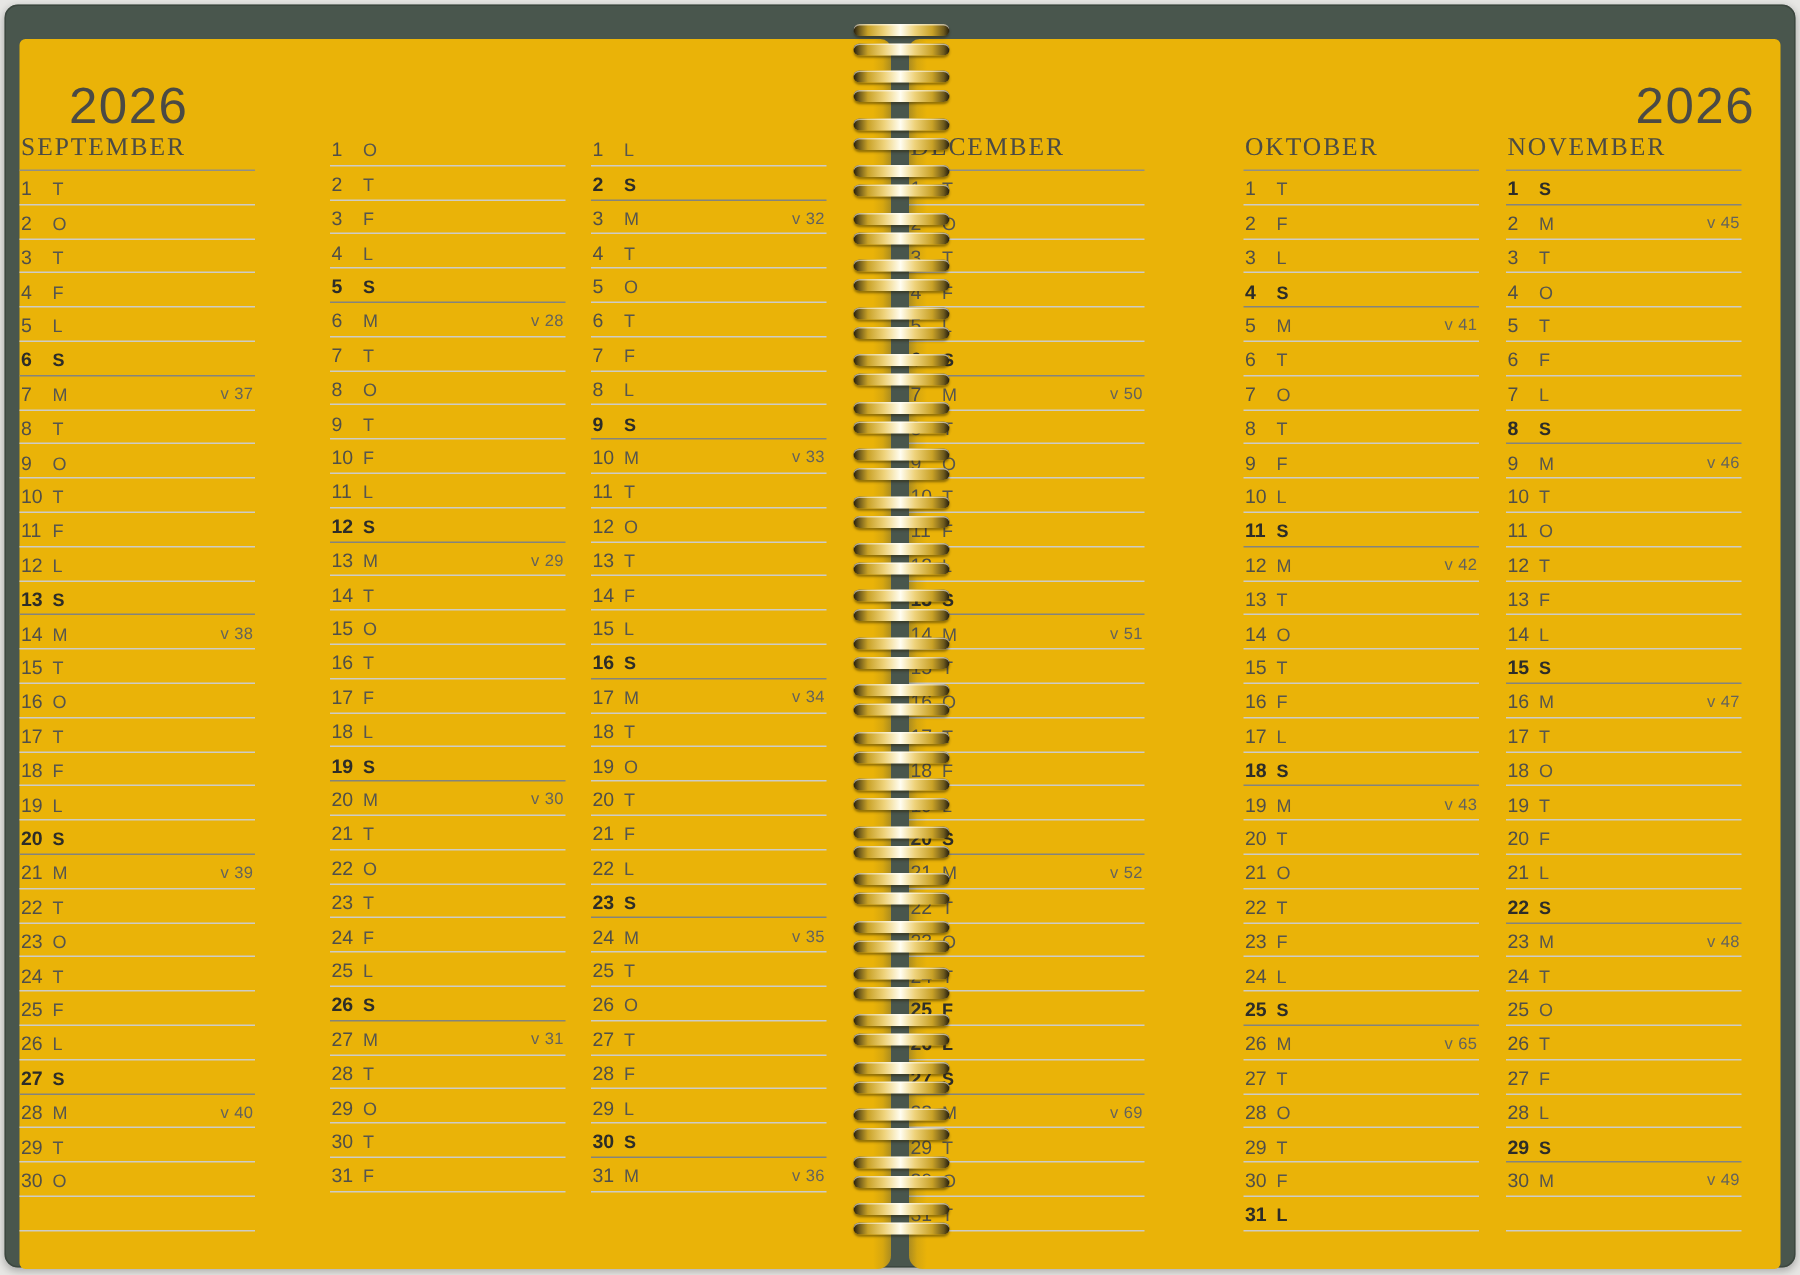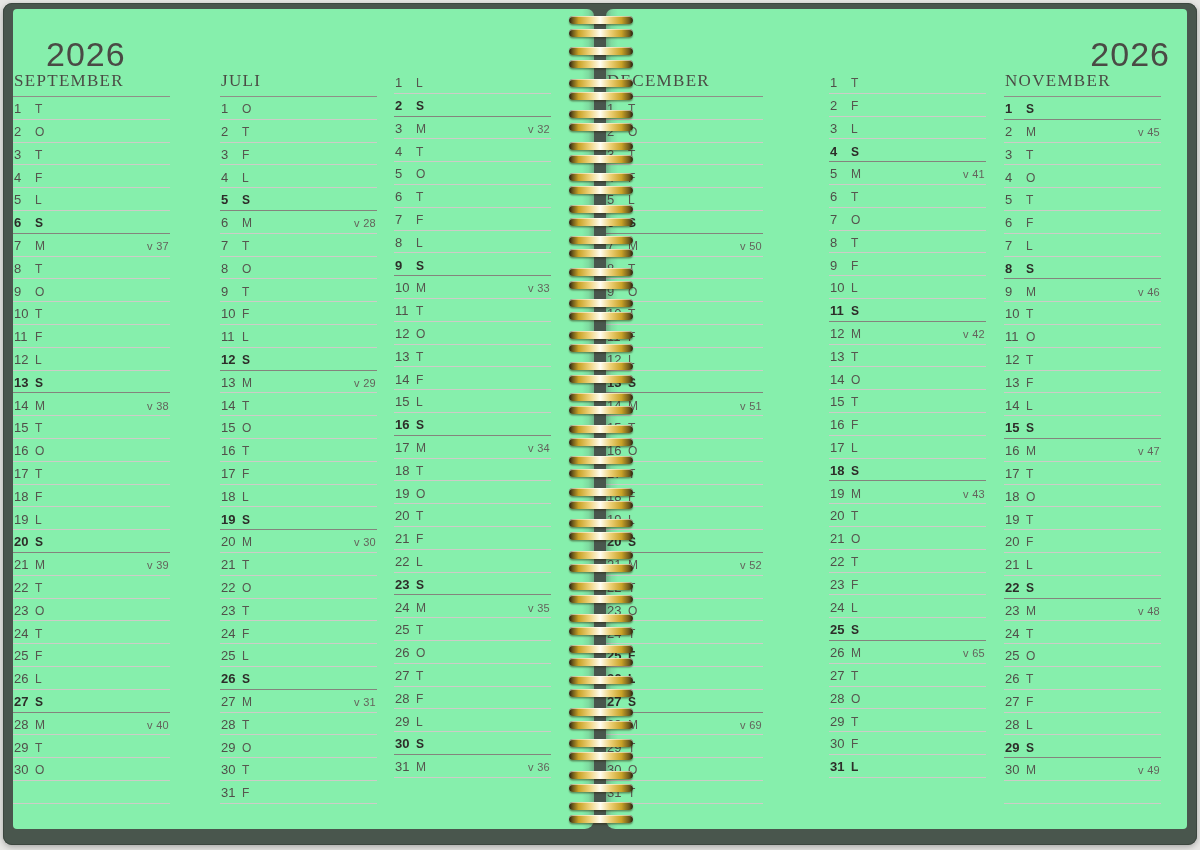--- a/index.html
+++ b/index.html
@@ -3,21 +3,21 @@
 <meta charset="utf-8">
 <style>
   html,body{margin:0;padding:0;background:#e7e7e4;}
   #stage{position:relative;width:1200px;height:850px;overflow:hidden;
          font-family:"Liberation Sans","DejaVu Sans",sans-serif;}
   
   .cover{position:absolute;left:3px;top:3px;right:3px;bottom:5px;
          background:#49564d;border-radius:9px;
          box-shadow:0 2px 6px rgba(0,0,0,.28), inset 0 0 0 1px #3c473f;}
   
-  .page{position:absolute;top:9px;height:820px;width:581px;background:#86efac;}
+  .page{position:absolute;top:26px;height:820px;width:581px;background:#eab308;}
   .page-left{left:13px;border-radius:4px 7px 9px 4px;}
   .page-right{left:606px;border-radius:7px 4px 4px 9px;}
   .page-left::after{content:"";position:absolute;top:0;bottom:0;right:0;width:12px;
          border-radius:inherit;
          background:linear-gradient(90deg,rgba(70,78,72,0) 0%,rgba(70,78,72,.12) 55%,rgba(70,78,72,.38) 100%);}
   .page-right::after{content:"";position:absolute;top:0;bottom:0;left:0;width:12px;
          border-radius:inherit;
          background:linear-gradient(270deg,rgba(70,78,72,0) 0%,rgba(70,78,72,.12) 55%,rgba(70,78,72,.38) 100%);}
   
   .year{position:absolute;top:26px;font-size:34px;letter-spacing:1px;color:#4a4a45;}
@@ -53,21 +53,20 @@
 </style>
 </head>
 <body>
 
 <div id="stage">
   <div class="cover"></div>
 
   <div class="page page-left">
     <div class="year year-left">2026</div>
     <div class="col">
-      <div class="mtitle">JULI</div>
       <div>
           <div class="row">
             <span class="d">1</span>
             <span class="w">O</span>
           </div>
           <div class="row">
             <span class="d">2</span>
             <span class="w">T</span>
           </div>
           <div class="row">
@@ -453,20 +452,21 @@
             <span class="w">O</span>
           </div>
           <div class="row blank"></div>
         </div>
     </div>
   </div>
 
   <div class="page page-right">
     <div class="year year-right">2026</div>
     <div class="col">
+      <div class="mtitle">OKTOBER</div>
       <div>
           <div class="row">
             <span class="d">1</span>
             <span class="w">T</span>
           </div>
           <div class="row">
             <span class="d">2</span>
             <span class="w">F</span>
           </div>
           <div class="row">

